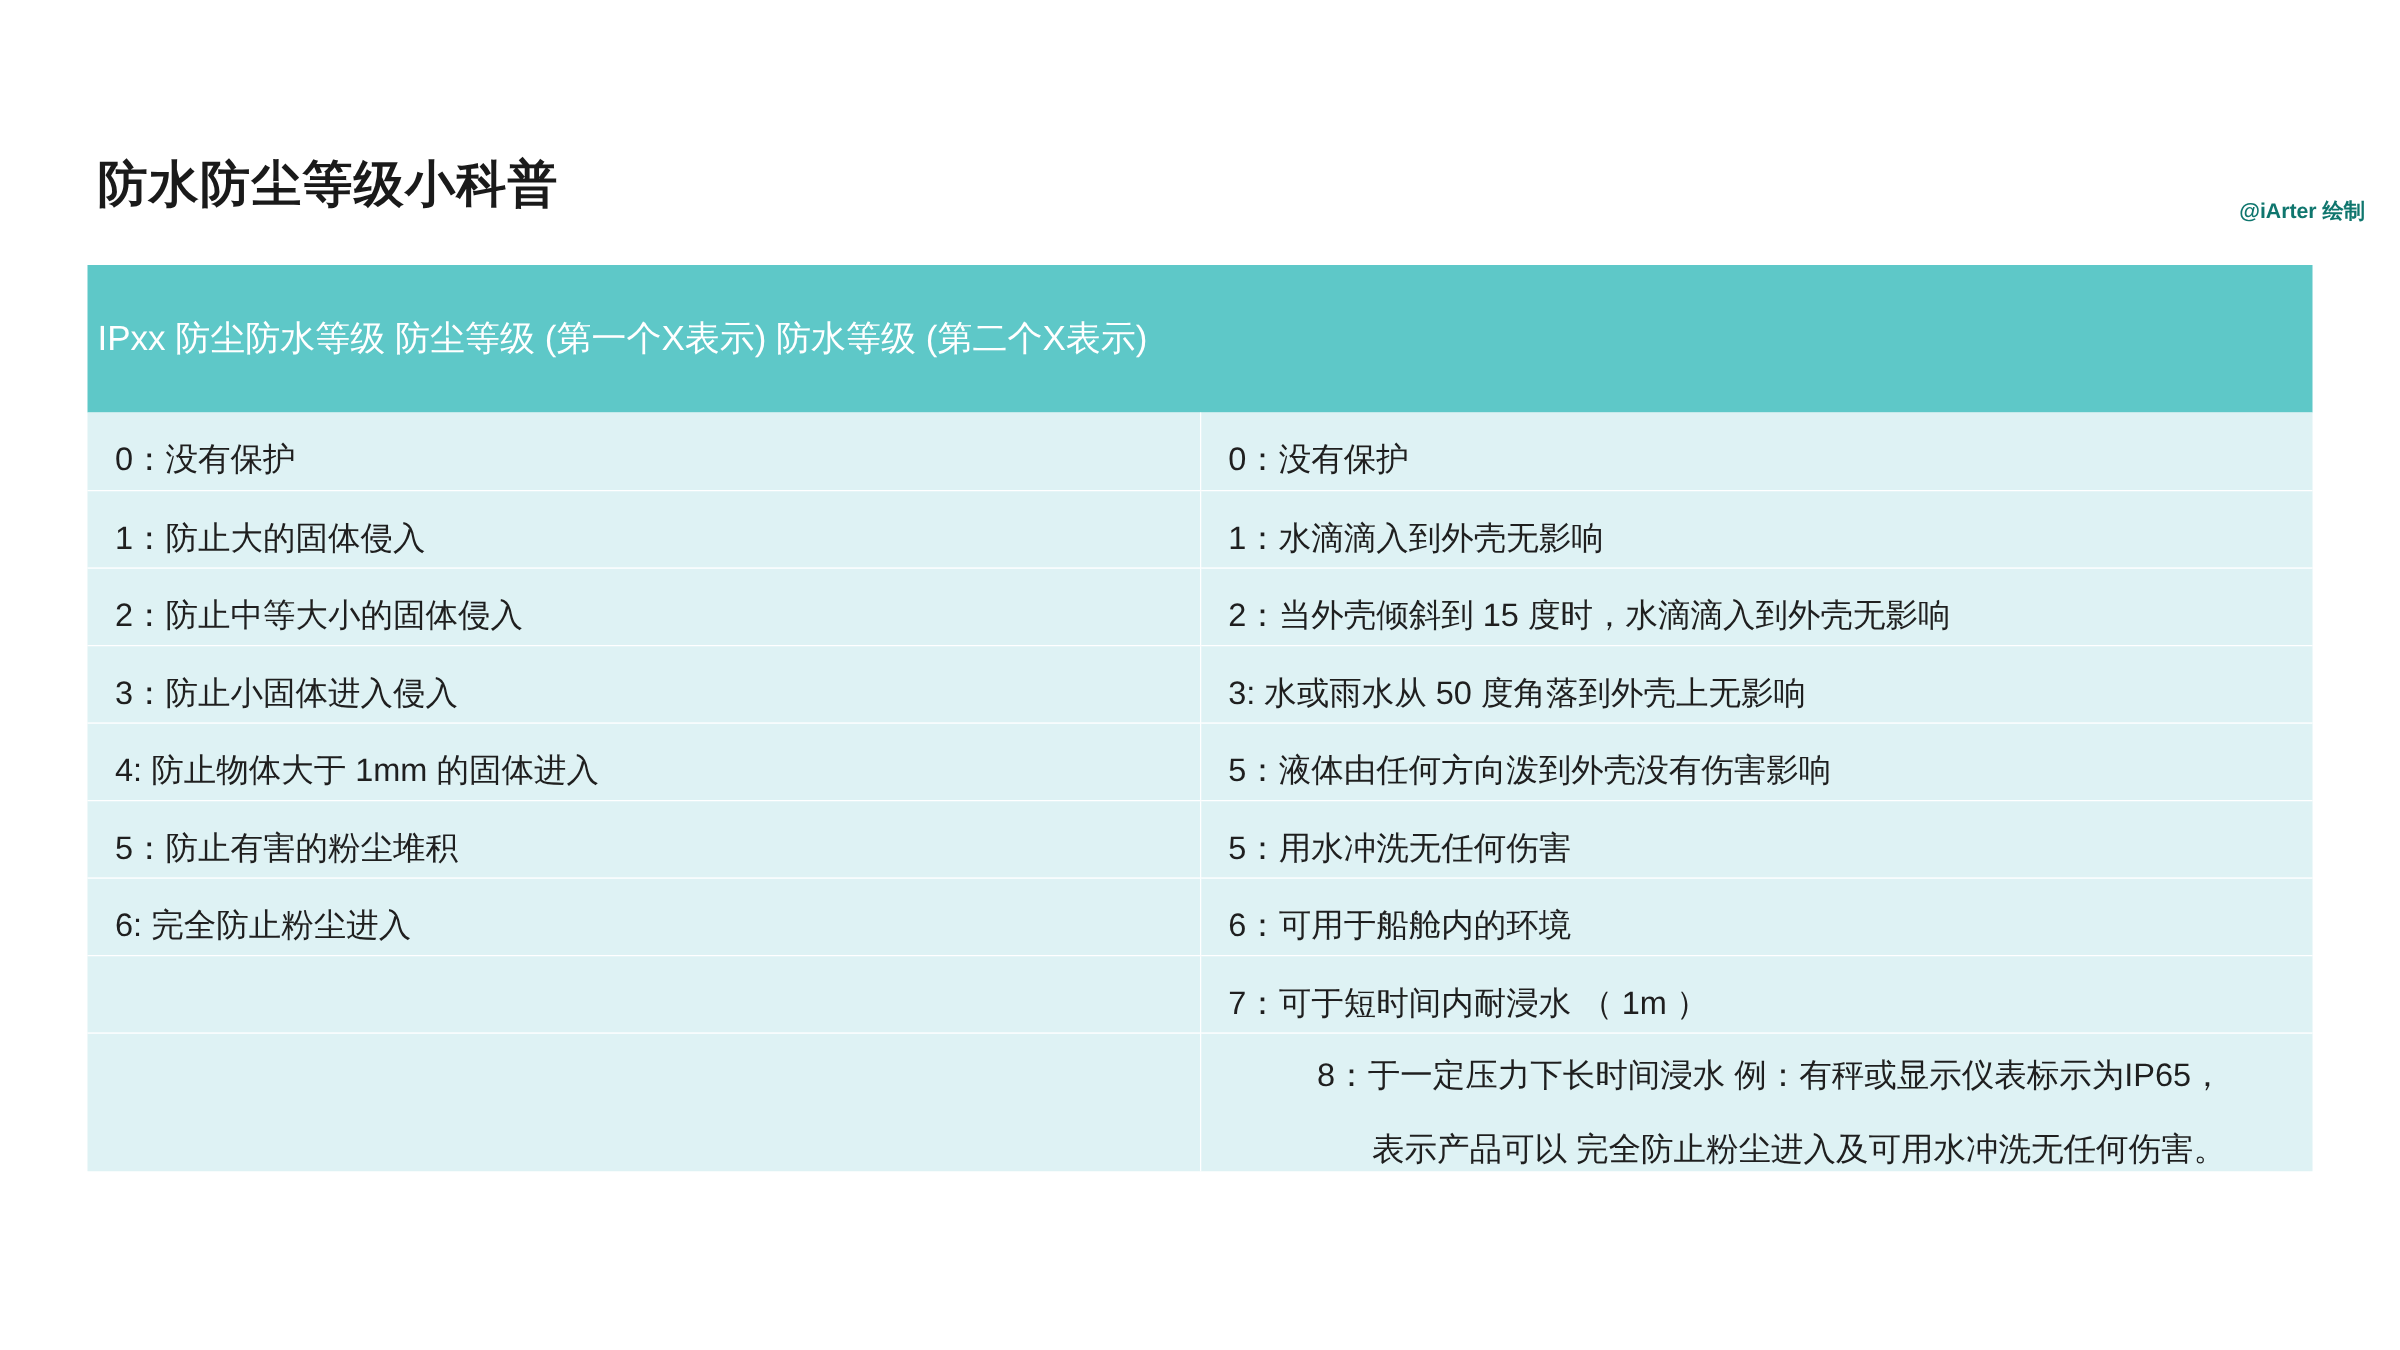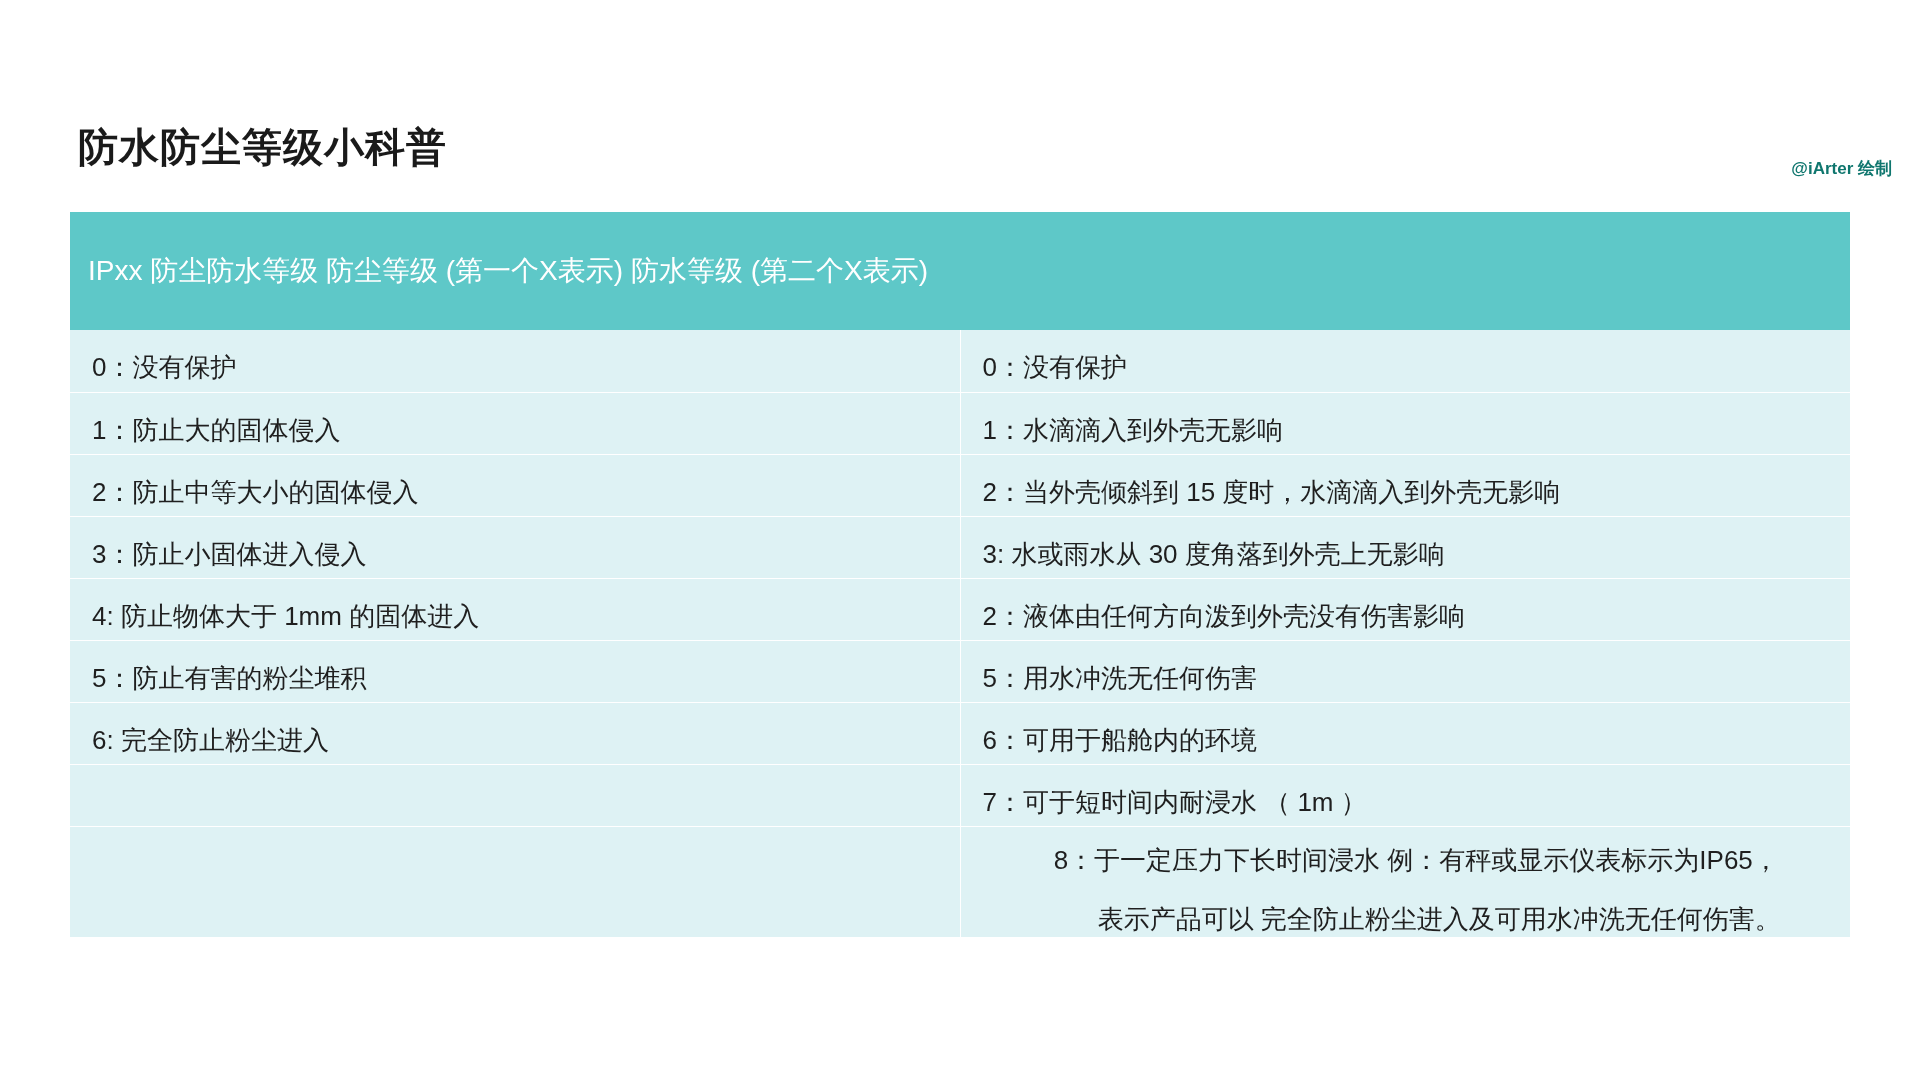--- a/index.html
+++ b/index.html
@@ -49,21 +49,21 @@
     border-collapse: collapse;
     table-layout: fixed;
   }
 
   .table thead th {
     background: #5ec8c8;
     color: #ffffff;
     font-size: 28px;
     font-weight: normal;
     text-align: left;
-    padding: 28px 0 28px 18px;
+    padding: 28px 0 28px 8px;
     height: 118px;
     vertical-align: middle;
     box-sizing: border-box;
     margin-left: 16px;
   }
 
   .table tbody td {
     background: #def2f4;
     color: #1f1f1f;
     font-size: 26px;
@@ -128,25 +128,25 @@
       <tr>
         <td class="col-left">1：防止大的固体侵入</td>
         <td class="col-right">1：水滴滴入到外壳无影响</td>
       </tr>
       <tr>
         <td class="col-left">2：防止中等大小的固体侵入</td>
         <td class="col-right">2：当外壳倾斜到 15 度时，水滴滴入到外壳无影响</td>
       </tr>
       <tr>
         <td class="col-left">3：防止小固体进入侵入</td>
-        <td class="col-right">3: 水或雨水从 30 度角落到外壳上无影响</td>
+        <td class="col-right">3: 水或雨水从 50 度角落到外壳上无影响</td>
       </tr>
       <tr>
         <td class="col-left">4: 防止物体大于 1mm 的固体进入</td>
-        <td class="col-right">2：液体由任何方向泼到外壳没有伤害影响</td>
+        <td class="col-right">5：液体由任何方向泼到外壳没有伤害影响</td>
       </tr>
       <tr>
         <td class="col-left">5：防止有害的粉尘堆积</td>
         <td class="col-right">5：用水冲洗无任何伤害</td>
       </tr>
       <tr>
         <td class="col-left">6: 完全防止粉尘进入</td>
         <td class="col-right">6：可用于船舱内的环境</td>
       </tr>
       <tr>

